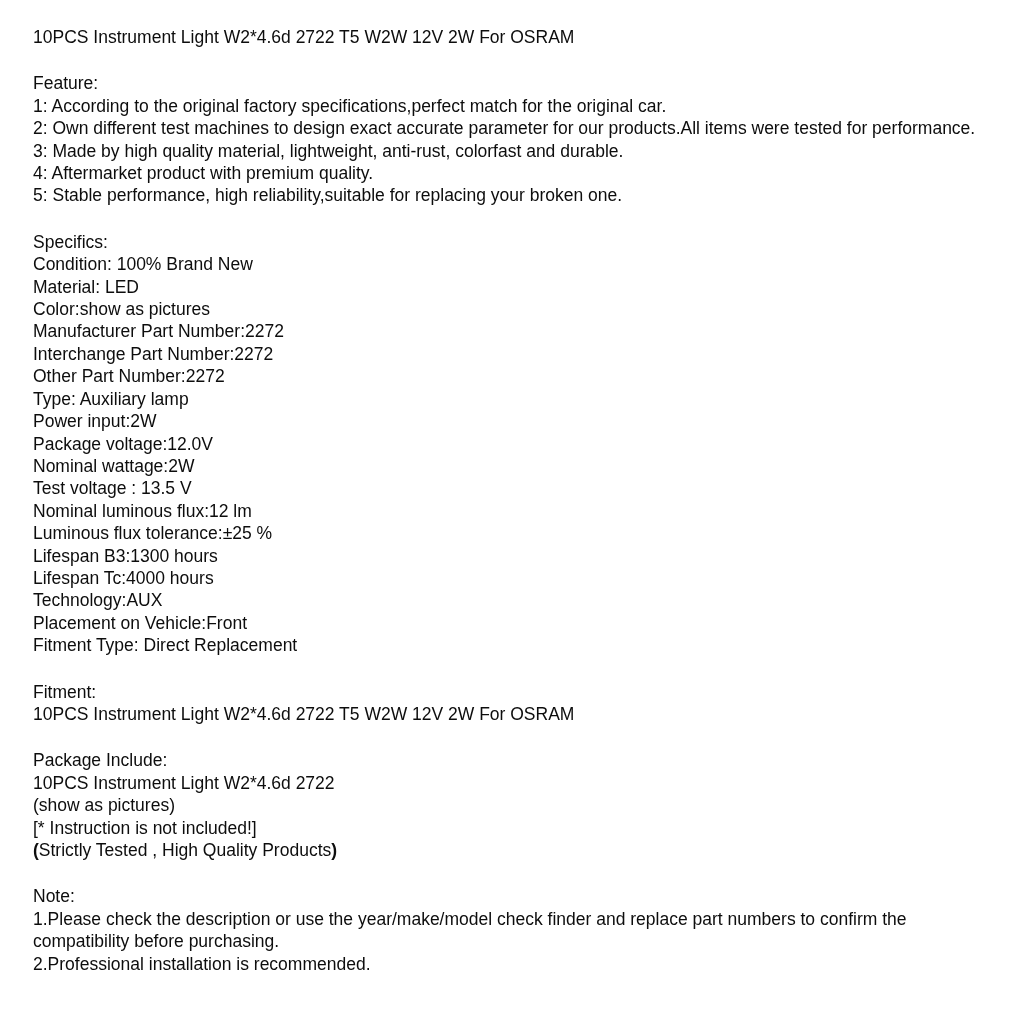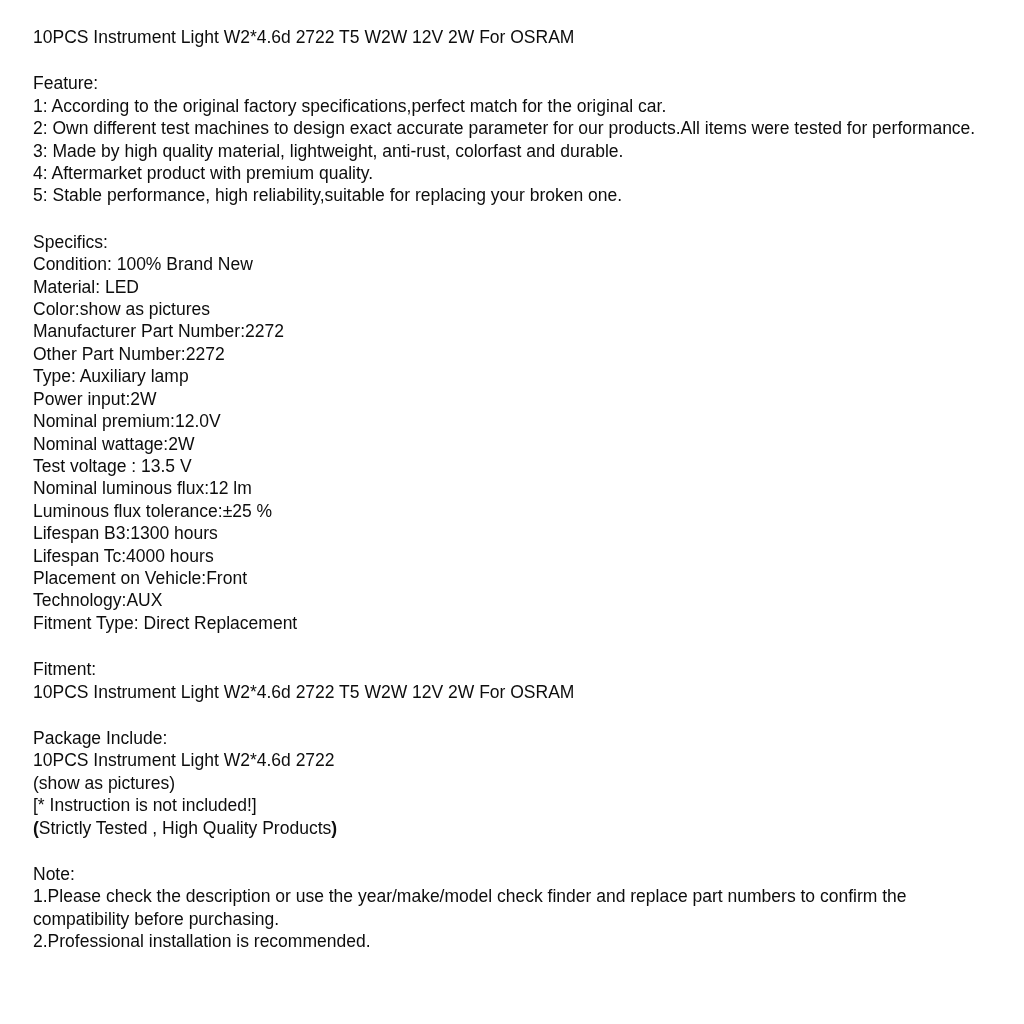--- a/index.html
+++ b/index.html
@@ -49,32 +49,33 @@
       <div class="line">4: Aftermarket product with premium quality.</div>
       <div class="line">5: Stable performance, high reliability,suitable for replacing your broken one.</div>
     </div>
 
     <div class="section">
       <div class="heading">Specifics:</div>
       <div class="line">Condition: 100% Brand New</div>
       <div class="line">Material: LED</div>
       <div class="line">Color:show as pictures</div>
       <div class="line">Manufacturer Part Number:2272</div>
+      <div class="line">Interchange Part Number:2272</div>
       <div class="line">Other Part Number:2272</div>
       <div class="line">Type: Auxiliary lamp</div>
       <div class="line">Power input:2W</div>
-      <div class="line">Nominal premium:12.0V</div>
+      <div class="line">Package voltage:12.0V</div>
       <div class="line">Nominal wattage:2W</div>
       <div class="line">Test voltage : 13.5 V</div>
       <div class="line">Nominal luminous flux:12 lm</div>
       <div class="line">Luminous flux tolerance:±25 %</div>
       <div class="line">Lifespan B3:1300 hours</div>
       <div class="line">Lifespan Tc:4000 hours</div>
+      <div class="line">Technology:AUX</div>
       <div class="line">Placement on Vehicle:Front</div>
-      <div class="line">Technology:AUX</div>
       <div class="line">Fitment Type: Direct Replacement</div>
     </div>
 
     <div class="section">
       <div class="heading">Fitment:</div>
       <div class="line">10PCS Instrument Light W2*4.6d 2722 T5 W2W 12V 2W For OSRAM</div>
     </div>
 
     <div class="section">
       <div class="heading">Package Include:</div>

